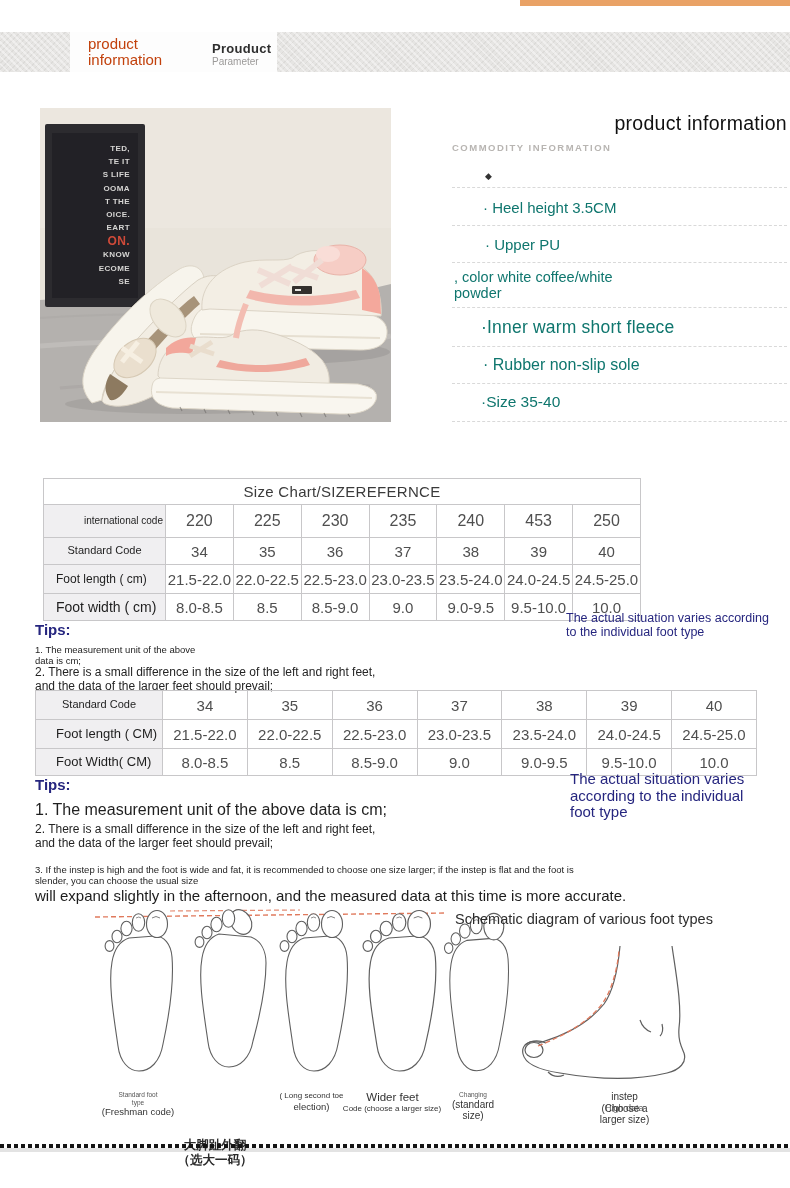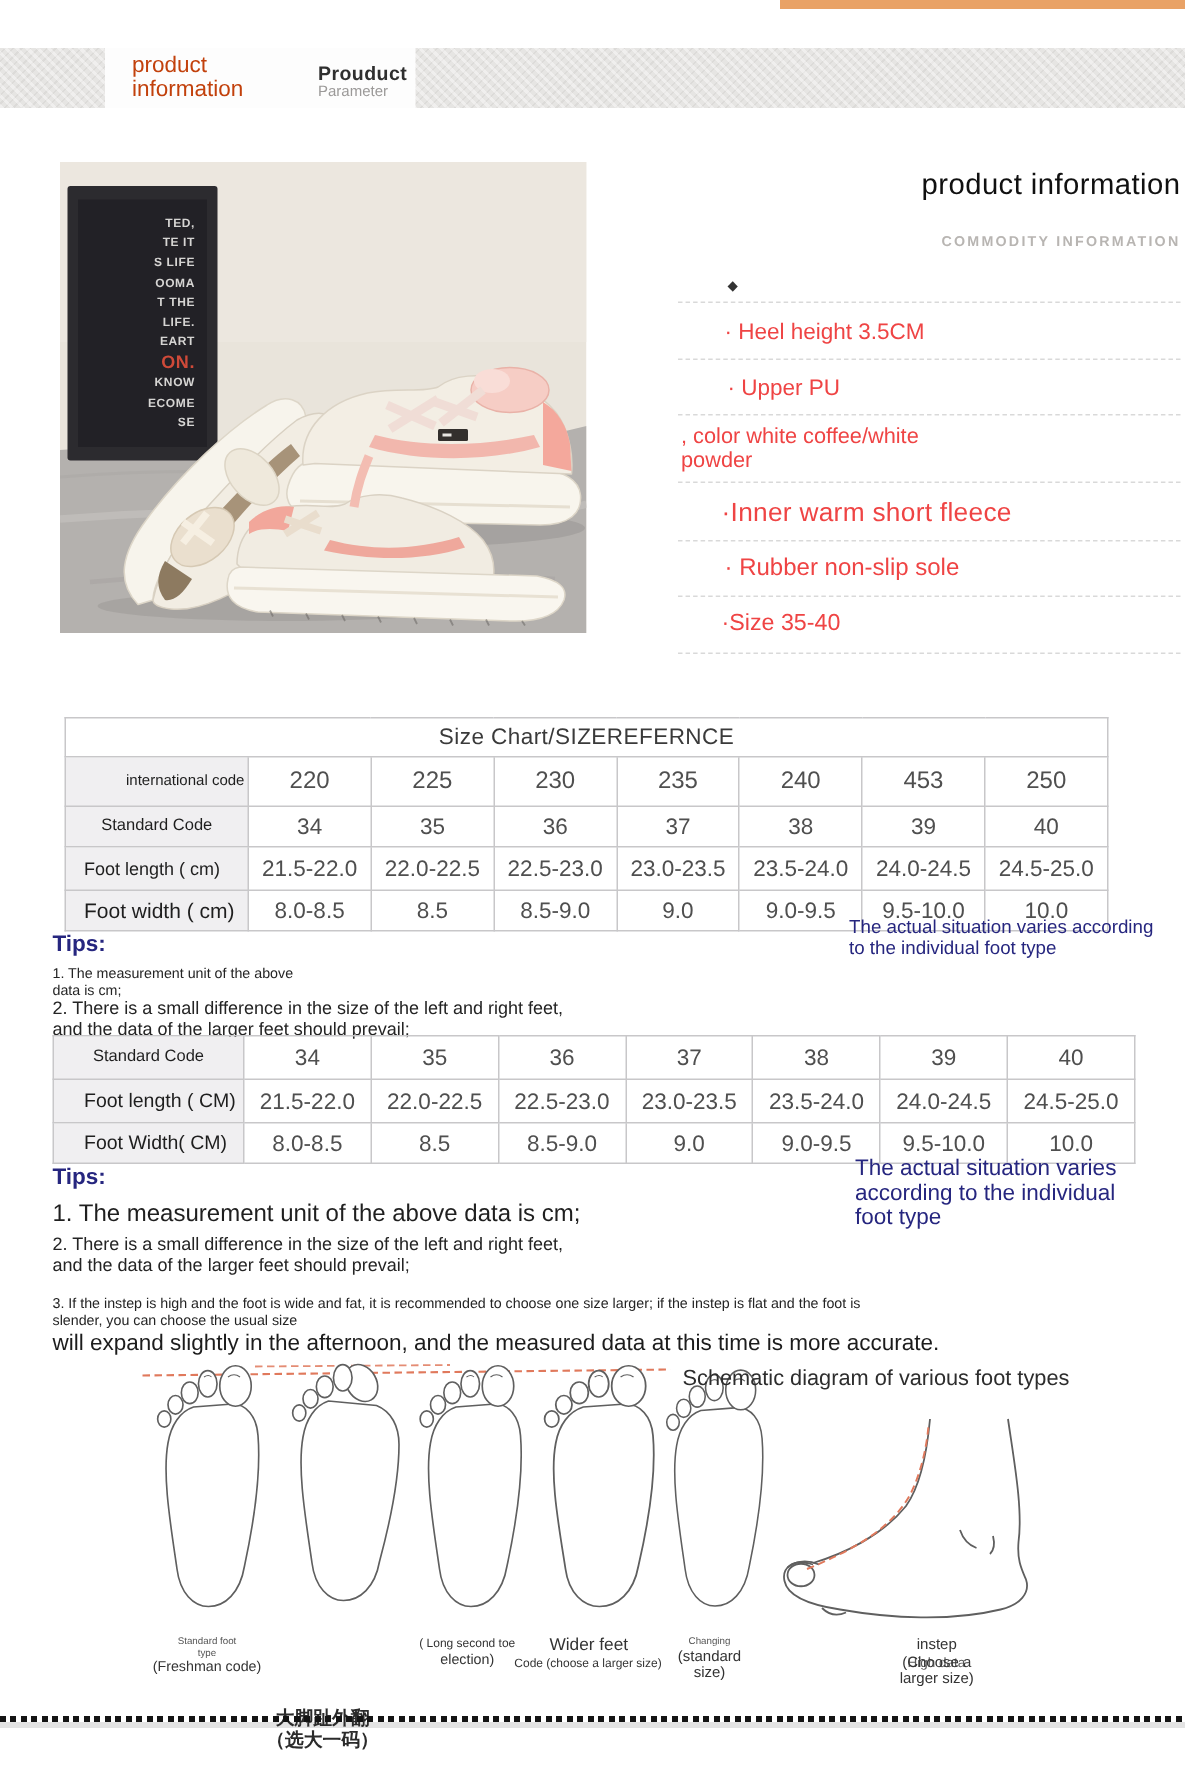--- a/index.html
+++ b/index.html
@@ -17,33 +17,33 @@
   .tab2-l2{position:absolute;left:212px;top:56px;font-size:10px;color:#9b9998;}
   
   .photo{position:absolute;left:40px;top:108px;width:351px;height:314px;}
   .photo svg{display:block;}
   .frame-words{position:absolute;left:18px;top:34px;width:72px;text-align:right;}
   .fw{display:block;font-size:8px;font-weight:bold;color:#d6d5d3;line-height:13.2px;letter-spacing:.4px;}
   .fw-red{color:#cf4a39;font-size:12px;line-height:14px;}
   
   .info{position:absolute;left:452px;top:112px;width:335px;}
   .info-title{text-align:right;font-size:19.5px;font-weight:500;color:#101010;letter-spacing:.3px;}
-  .info-sub{margin-top:21px;text-align:right;font-size:9.5px;font-weight:bold;letter-spacing:1.5px;color:#b8b5b2;}
+  .info-sub{margin-top:7px;text-align:left;font-size:9.5px;font-weight:bold;letter-spacing:1.5px;color:#b8b5b2;}
   .items{margin-top:13px;}
-  .info-item{border-bottom:1px dashed #d9d9d9;color:#ef4444;}
+  .info-item{border-bottom:1px dashed #d9d9d9;color:#0f766e;}
   .it0{padding:5px 0 6px 33px;font-size:9px;color:#333;}
   .it1{padding:11px 0 9px 31px;font-size:15px;}
   .it2{padding:7px 135px 6px 2px;font-size:14.5px;line-height:15.5px;}
   .it3{padding:10px 0 9px 33px;font-size:15px;}
   .it4{padding:9px 0 8px 29px;font-size:17.5px;letter-spacing:.2px;}
   .it5{padding:9px 0 9px 31px;font-size:16px;}
   .it6{padding:9px 0 10px 29px;font-size:15.5px;}
   
   .t-wrap{position:absolute;}
-  .t1{left:43px;top:478px;width:696px;}
+  .t1{left:43px;top:478px;width:598px;}
   .t2{left:35px;top:690px;width:722px;}
   .t-wrap table{border-collapse:collapse;table-layout:fixed;width:100%;}
   .t-wrap td{border:1px solid #c8c7c9;text-align:center;color:#4f4f4f;padding:0;overflow:hidden;}
   .t-wrap td.lbl{background:#f0eff1;color:#1e1e1e;line-height:1.05;white-space:normal;}
   .t1 tr.tt td{height:25px;font-size:15px;color:#3a3a3a;letter-spacing:.3px;}
   .t1 tr.r1 td{height:32px;font-size:16px;}
   .t1 tr.r1 td.lbl{font-size:10px;text-align:left;padding-left:40px;}
   .t1 tr.r2 td{height:26px;font-size:15px;}
   .t1 tr.r2 td.lbl{font-size:11px;}
   .t1 tr.r3 td{height:28px;font-size:15px;}
@@ -156,21 +156,21 @@
         <path d="M116,284 L332,290" stroke="#e8e1d3" stroke-width="2" fill="none"></path>
         <path d="M140,299 l2,4 M164,301 l2,4 M188,302 l2,4 M212,303 l2,4 M236,304 l2,4 M260,305 l2,4 M284,305 l2,4 M308,306 l2,3" stroke="#6f6c69" stroke-width="1.2" opacity=".6" fill="none"></path>
       </g>
     </svg>
     <div class="frame-words">
       <span class="fw">TED,</span>
       <span class="fw">TE IT</span>
       <span class="fw">S LIFE</span>
       <span class="fw">OOMA</span>
       <span class="fw">T THE</span>
-      <span class="fw">LIFE.</span>
+      <span class="fw">OICE.</span>
       <span class="fw">EART</span>
       <span class="fw fw-red">ON.</span>
       <span class="fw">KNOW</span>
       <span class="fw">ECOME</span>
       <span class="fw">SE</span>
     </div>
   </div>
 
   <div class="info">
     <div class="info-title">product information</div>

